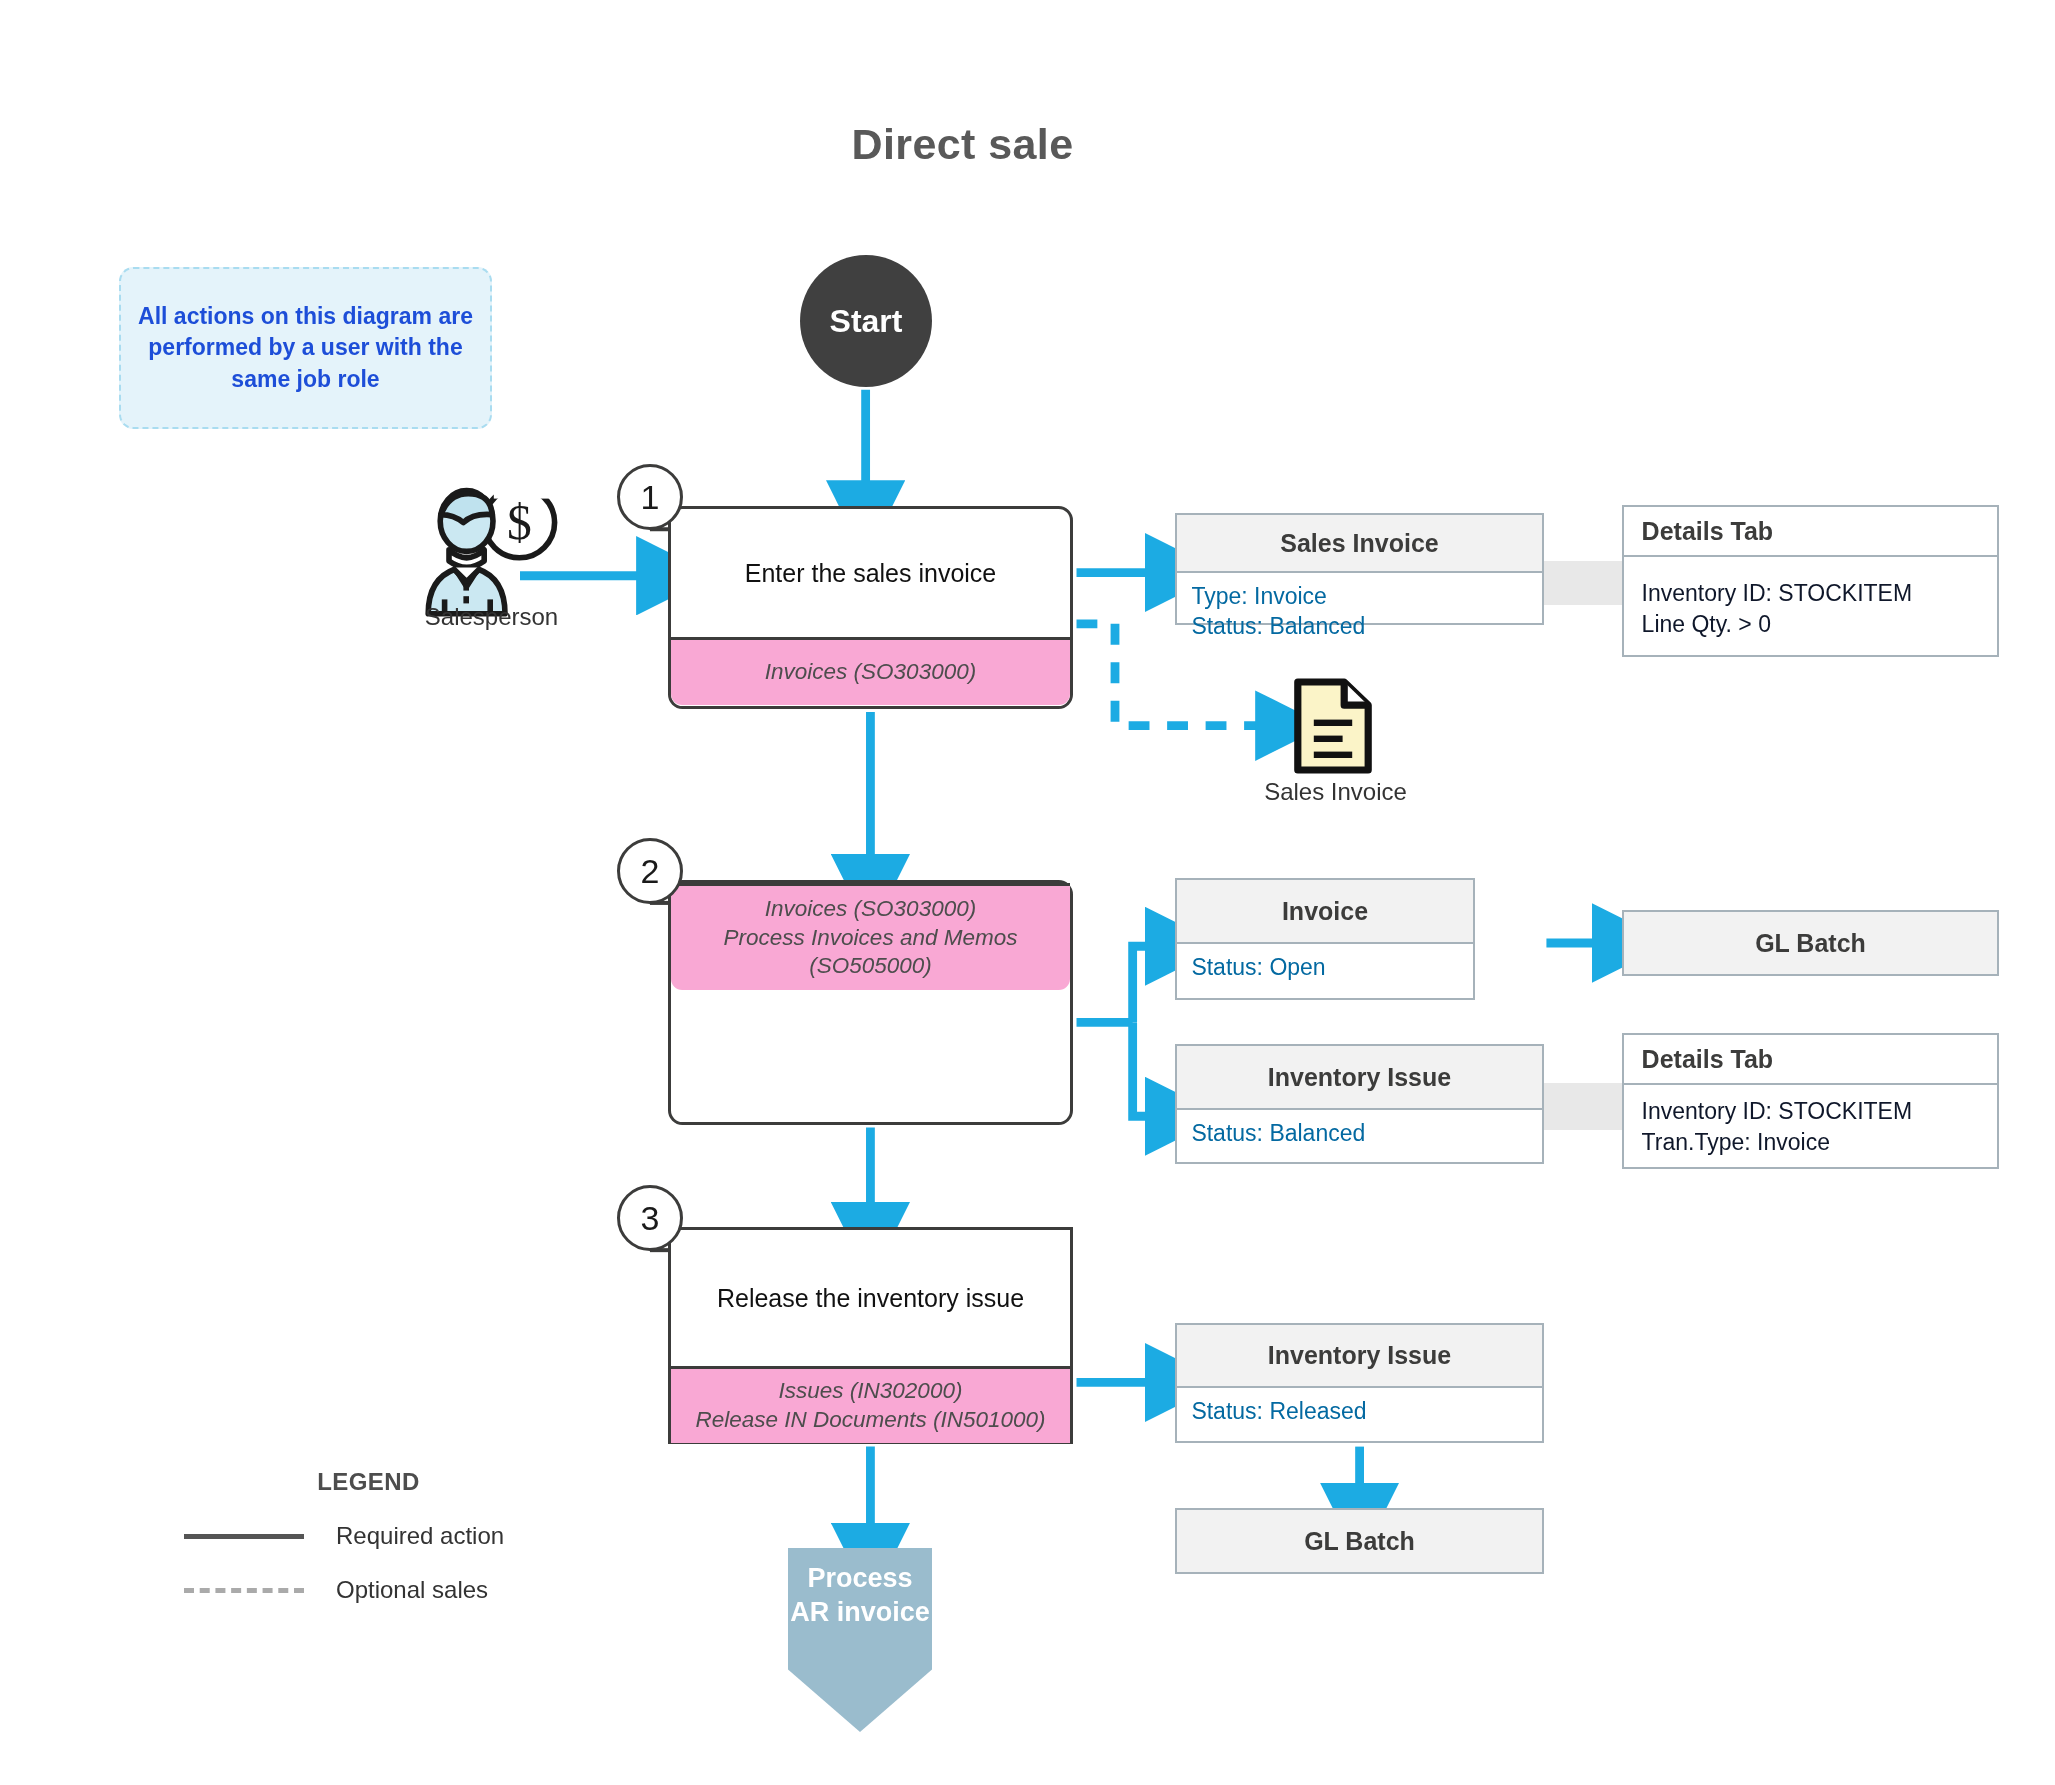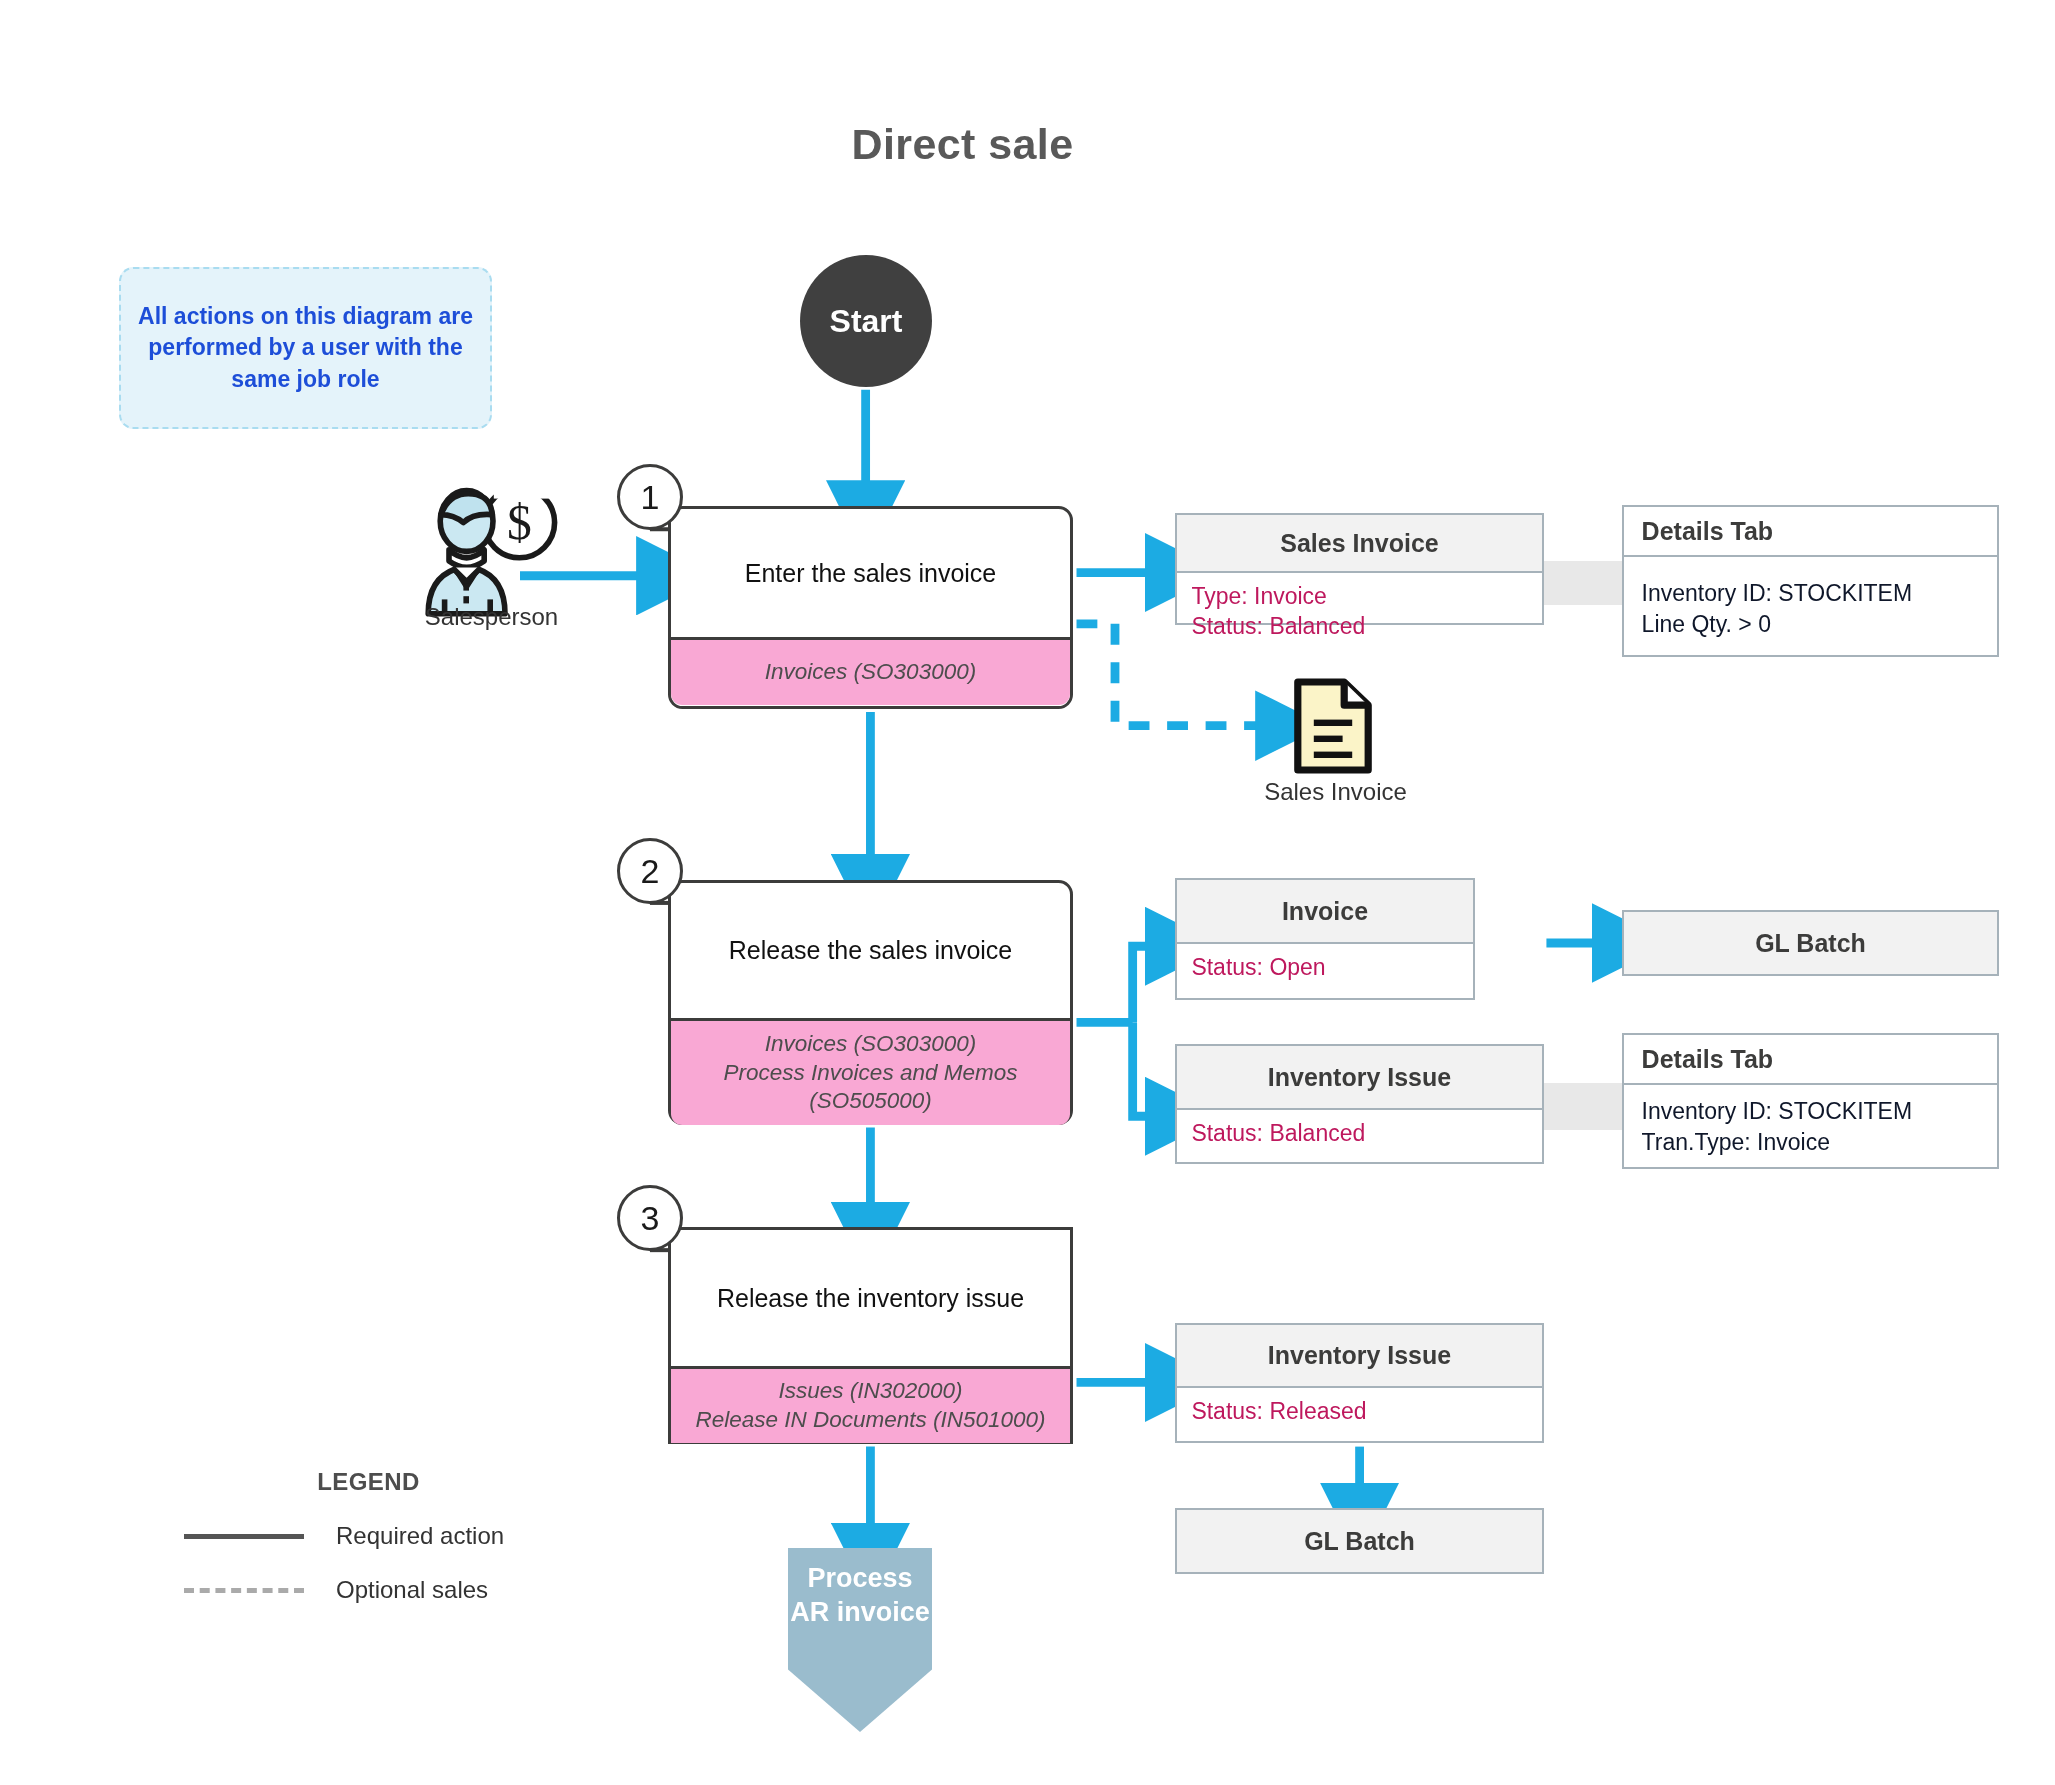--- a/index.html
+++ b/index.html
@@ -56,21 +56,21 @@
   .badge{width:66px;height:66px;border-radius:50%;background:#ffffff;border:3.2px solid #3c3c3b;
          display:flex;align-items:center;justify-content:center;font-size:34px;color:#1a1a1a;z-index:6;}
   #badge1{left:617px;top:464px;}
   #badge2{left:617px;top:838px;}
   #badge3{left:617px;top:1185px;}
 
   
   .card{background:#ffffff;border:2.4px solid #a6b2ba;}
   .card .hd{background:#f2f2f2;border-bottom:2.4px solid #a6b2ba;display:flex;align-items:center;justify-content:center;
             font-size:25px;font-weight:bold;color:#3c3c3b;box-sizing:border-box;}
-  .card .bd{display:flex;align-items:flex-start;justify-content:flex-start;font-size:23px;color:#be185d;
+  .card .bd{display:flex;align-items:flex-start;justify-content:flex-start;font-size:23px;color:#0369a1;
             line-height:1.32;box-sizing:border-box;padding:11.2px 14.4px;}
   .card.solo{background:#f2f2f2;display:flex;align-items:center;justify-content:center;
              font-size:25px;font-weight:bold;color:#3c3c3b;}
 
   .tabcard{background:#ffffff;border:2.4px solid #a6b2ba;}
   .tabcard .hd{background:#ffffff;border-bottom:2.4px solid #a6b2ba;display:flex;align-items:center;
             font-size:25px;font-weight:bold;color:#3c3c3b;box-sizing:border-box;padding-left:17.6px;}
   .tabcard .bd{display:flex;align-items:flex-start;font-size:23px;color:#0f172a;line-height:1.34;
             box-sizing:border-box;padding:34px 17.6px 0 17.6px;}
 
@@ -189,21 +189,20 @@
   </div>
   <div class="abs" id="person-label">Salesperson</div>
 
   <div class="abs step" id="step1">
     <div class="body">Enter the sales invoice</div>
     <div class="foot">Invoices (SO303000)</div>
   </div>
   <div class="abs badge" id="badge1">1</div>
 
   <div class="abs step" id="step2">
-    <div class="body">Release the sales invoice</div>
     <div class="foot" style="white-space: pre-line;">Invoices (SO303000)
 Process Invoices and Memos (SO505000)</div>
   </div>
   <div class="abs badge" id="badge2">2</div>
 
   <div class="abs step" id="step3">
     <div class="body">Release the inventory issue</div>
     <div class="foot" style="white-space: pre-line;">Issues (IN302000)
 Release IN Documents (IN501000)</div>
   </div>

